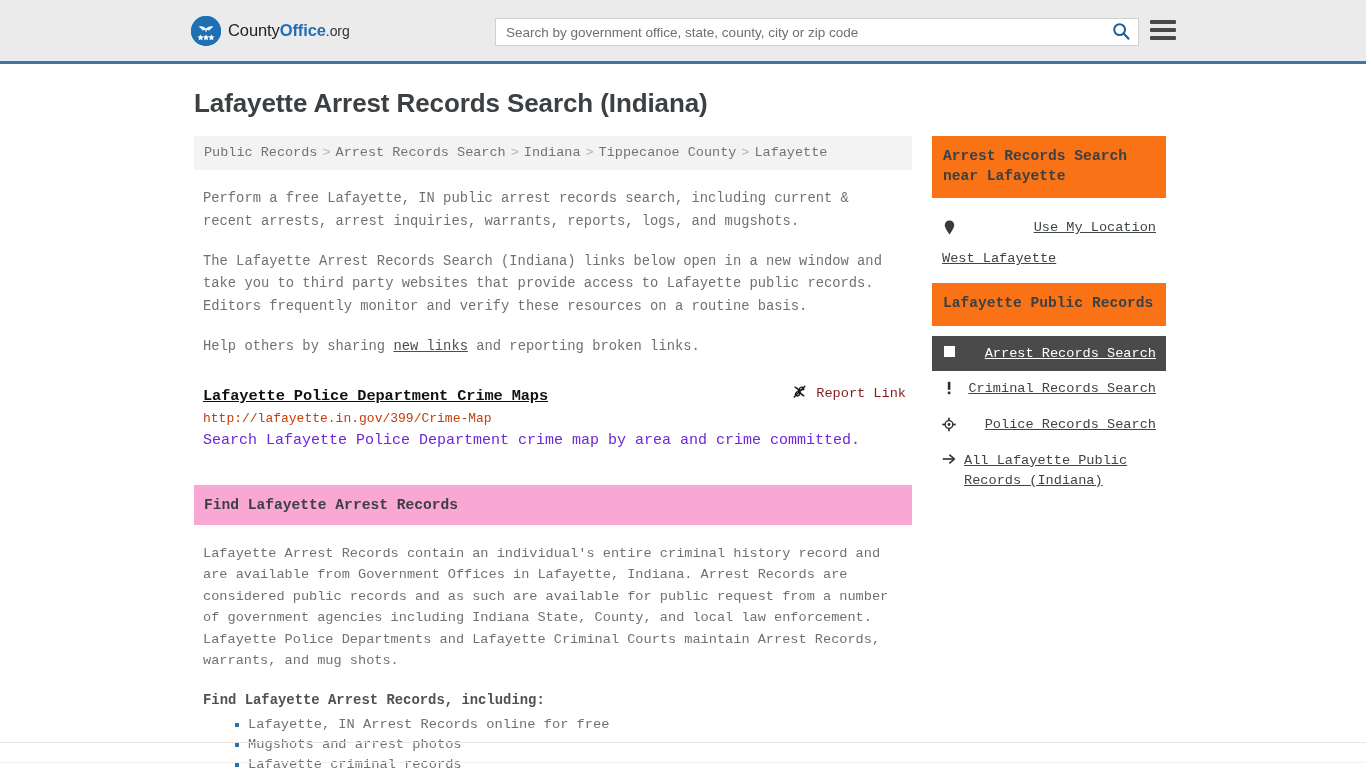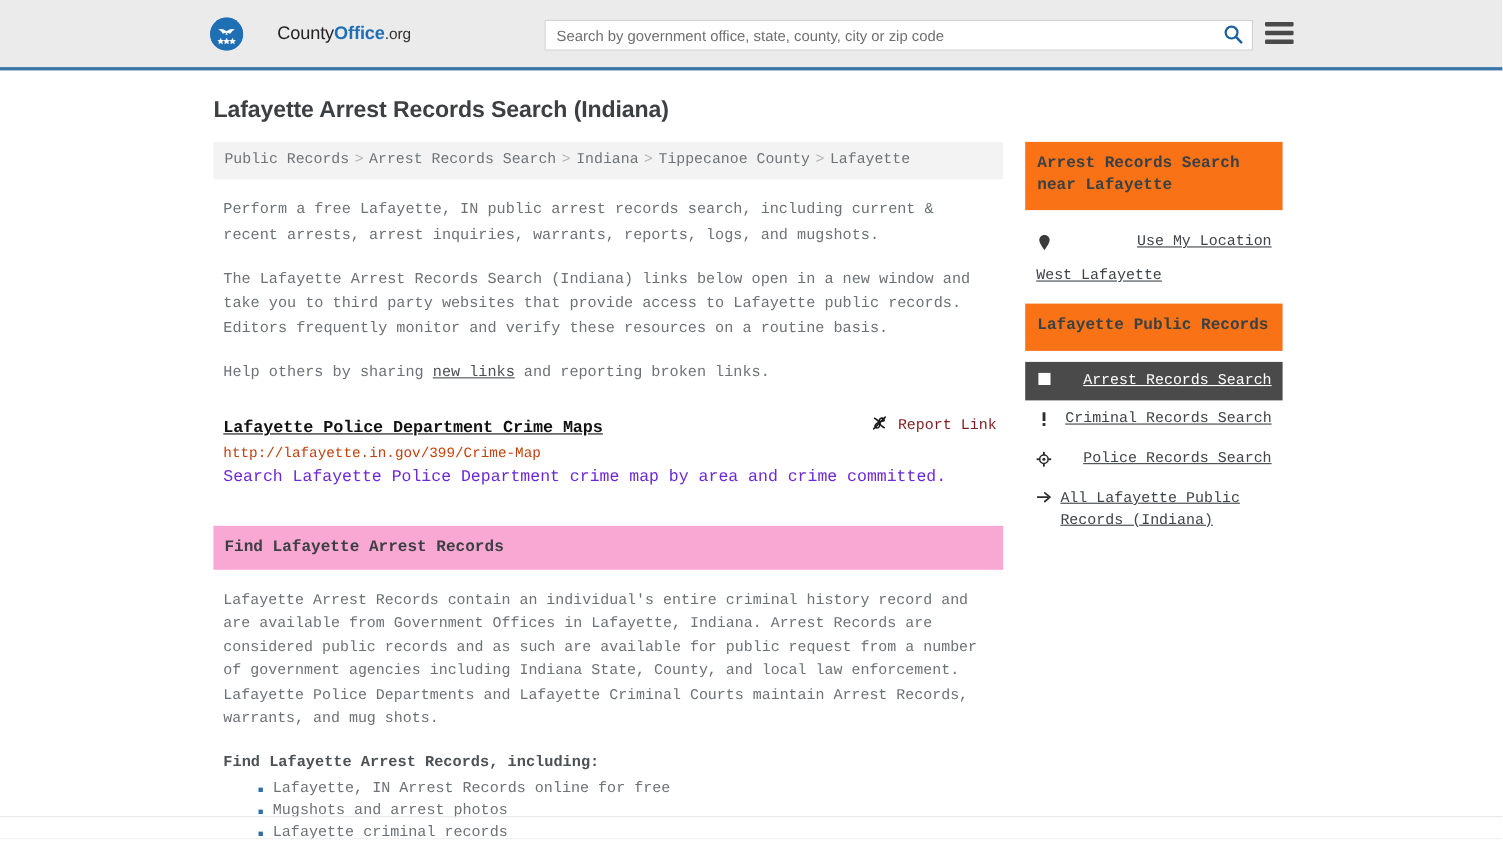--- a/index.html
+++ b/index.html
@@ -38,21 +38,20 @@
     display: block;
     position: relative;
     flex: 0 0 auto;
   }
   .brand-logo svg { display: block; }
   .brand-text {
     font-size: 16.5px;
     color: #222;
     letter-spacing: -0.1px;
     white-space: nowrap;
-    margin-left: 24px;
   }
   .brand-text .bold { font-weight: bold; color: #1f6fb5; }
   .brand-text .county { color: #222; }
   .brand-text .org { color: #333; font-size: 14px; }
 
   .search-wrap {
     position: absolute;
     left: 495px;
     top: 18px;
     width: 644px;
@@ -110,21 +109,21 @@
     width: 1366px;
     padding: 0;
   }
   .content-wrap {
     width: 990px;
     margin: 0 auto;
     padding-left: 0;
     display: block;
   }
   .page-title {
-    font-size: 21px;
+    font-size: 26px;
     font-weight: bold;
     color: #3d4043;
     margin: 24px 0 0 6px;
     letter-spacing: -0.1px;
   }
   .columns {
     display: flex;
     gap: 20px;
     margin-top: 17px;
     padding-left: 6px;

